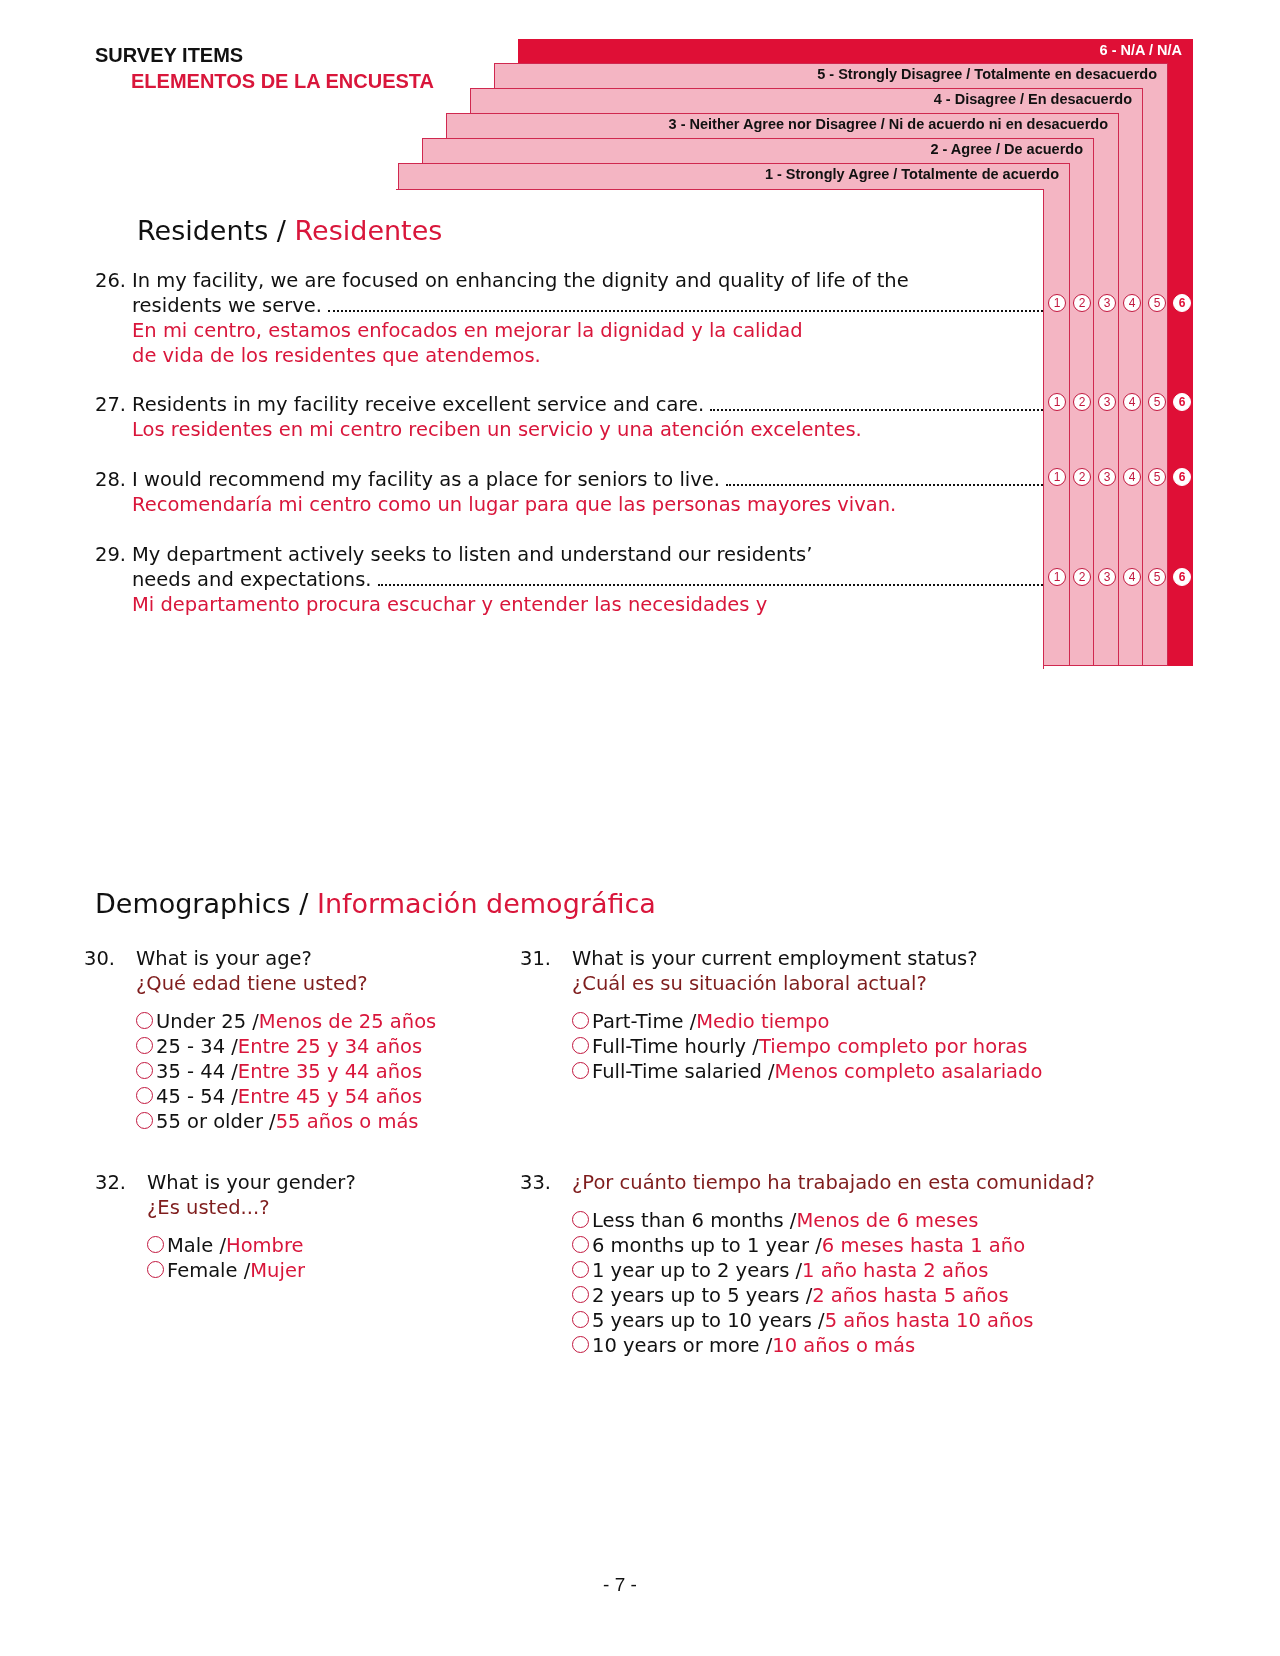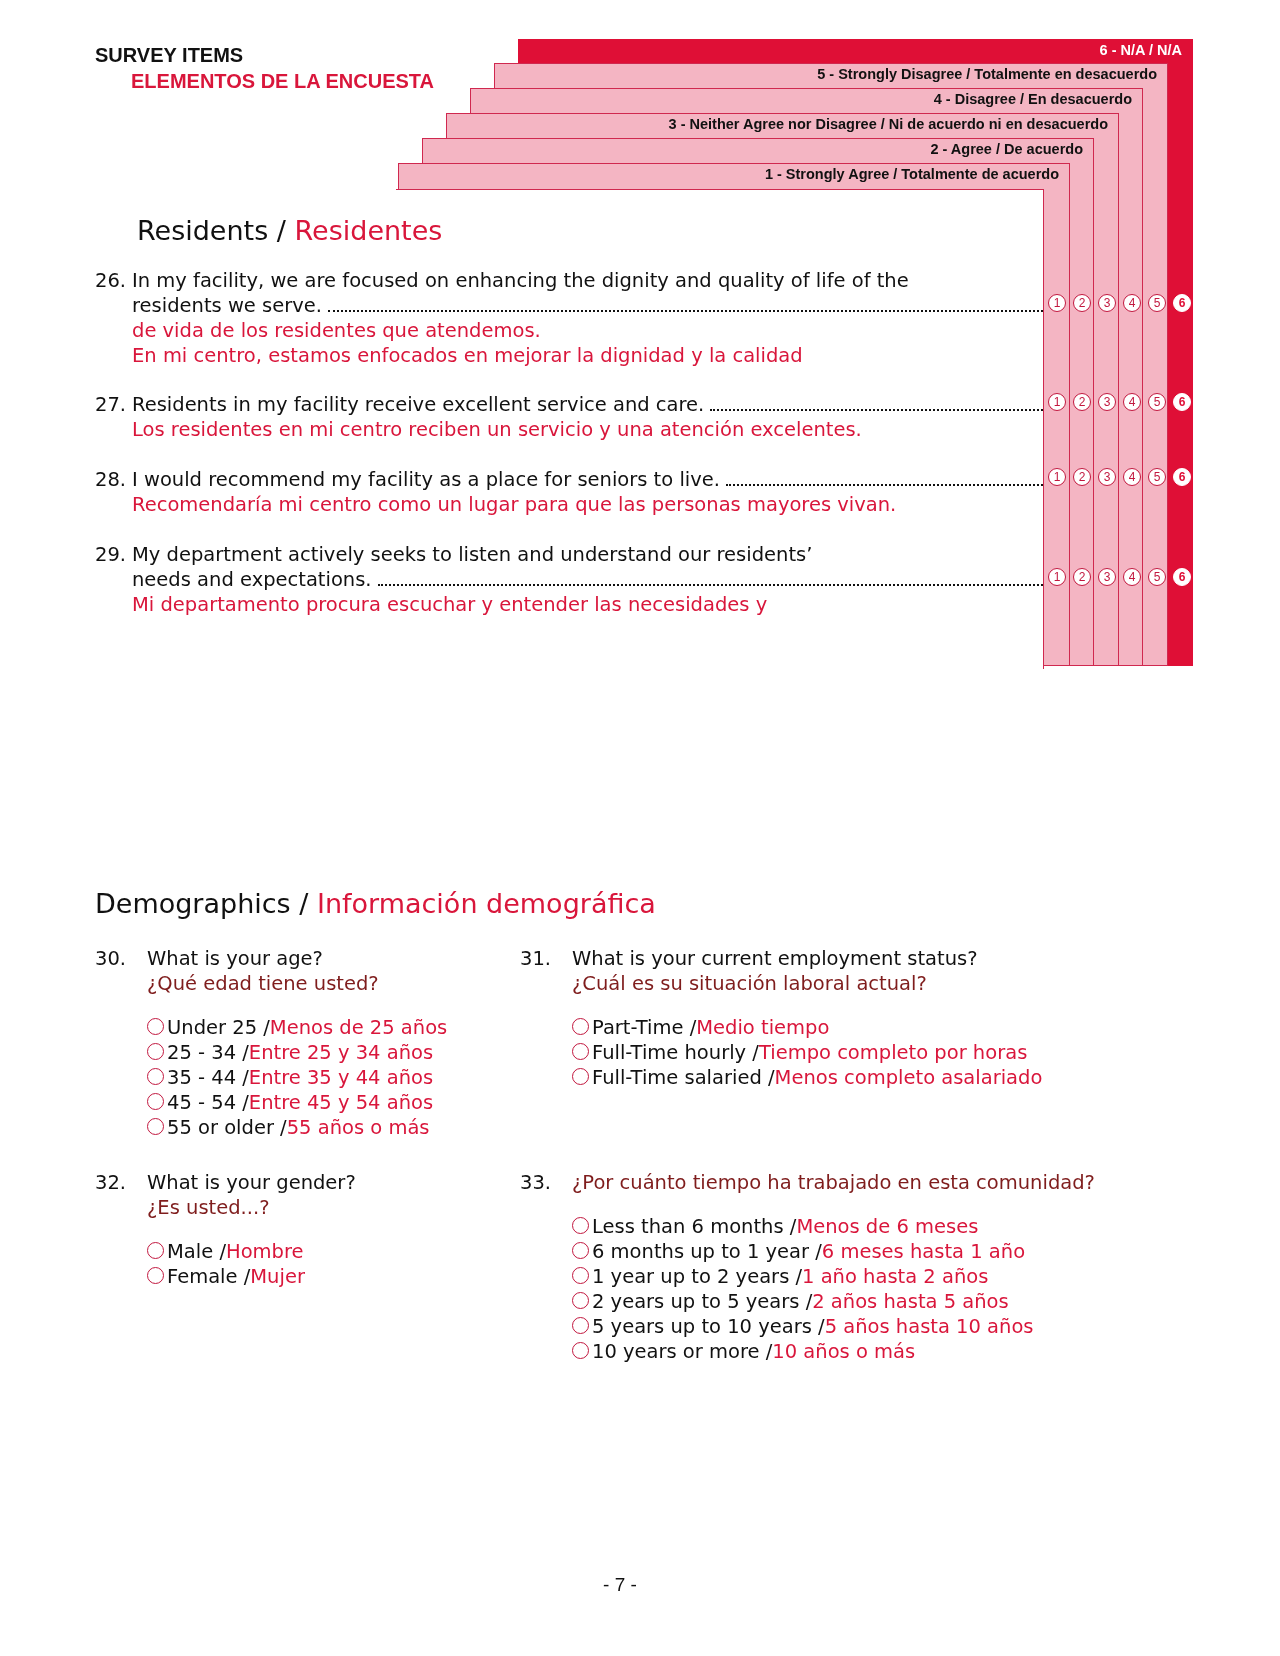--- a/index.html
+++ b/index.html
@@ -28,21 +28,21 @@
   .rating-row { position:absolute; left:1048px; display:flex; gap:0; }
   .circ { width:18px; height:18px; border-radius:50%; box-sizing:border-box; border:1.5px solid #c2183f;
           background:#fff; color:#c2183f; font-family:"Liberation Sans", sans-serif; font-size:12px;
           display:flex; align-items:center; justify-content:center; margin-right:7px; cursor:pointer; }
   .circ.na { border-color:#fff; background:#fff; color:#df0f36; font-weight:bold; }
 
   .dq { position:absolute; font-size:19.5px; line-height:25px; }
   .dq .num { position:absolute; left:0; top:0; }
   .dq .body { margin-left:52px; }
   .dq .es { color:#7f1d1d; }
-  .opts { margin-top:19px; }
+  .opts { margin-top:13px; }
   .opt { display:flex; align-items:center; white-space:nowrap; cursor:pointer; }
   .radio { width:17px; height:17px; border-radius:50%; border:1.5px solid #c2183f; box-sizing:border-box;
            margin-right:3px; margin-top:-2px; flex:none; }
   .page-num { left:0; width:1240px; text-align:center; top:1574px; font-family:"Liberation Sans", sans-serif; font-size:19px; }
 </style>
 </head>
 <body>
 
 <div class="abs hdr-en">SURVEY ITEMS</div>
 <div class="abs hdr-es">ELEMENTOS DE LA ENCUESTA</div>
@@ -74,22 +74,22 @@
   <span>Residents / </span><span class="red">Residentes</span>
 </div>
 
 <div class="q" style="top:268px;">
   <span class="num">26.</span>
   <div class="en">In my facility, we are focused on enhancing the dignity and quality of life of the</div>
   <div class="en lead">
       <span>residents we serve.</span>
       <span class="dots"></span>
     </div>
+  <div class="es">En mi centro, estamos enfocados en mejorar la dignidad y la calidad</div>
   <div class="es">de vida de los residentes que atendemos.</div>
-  <div class="es">En mi centro, estamos enfocados en mejorar la dignidad y la calidad</div>
 </div>
 <div class="rating-row" style="top:294px;">
   <div class="circ">1</div>
   <div class="circ">2</div>
   <div class="circ">3</div>
   <div class="circ">4</div>
   <div class="circ">5</div>
   <div class="circ na">6</div>
 </div>
 
@@ -142,21 +142,21 @@
   <div class="circ">3</div>
   <div class="circ">4</div>
   <div class="circ">5</div>
   <div class="circ na">6</div>
 </div>
 
 <div class="abs section-title" style="left:95px;top:888px;">
   <span>Demographics / </span><span class="red">Información demográfica</span>
 </div>
 
-<div class="dq" style="left:95px;top:946px;">
+<div class="dq" style="left:84px;top:946px;">
   <span class="num">30.</span>
   <div class="body">
     <div>What is your age?</div>
     <div class="es">¿Qué edad tiene usted?</div>
     <div class="opts">
       <div class="opt">
           <span class="radio"></span>
           <span>Under 25 / </span>
           <span class="red">Menos de 25 años</span>
         </div>

